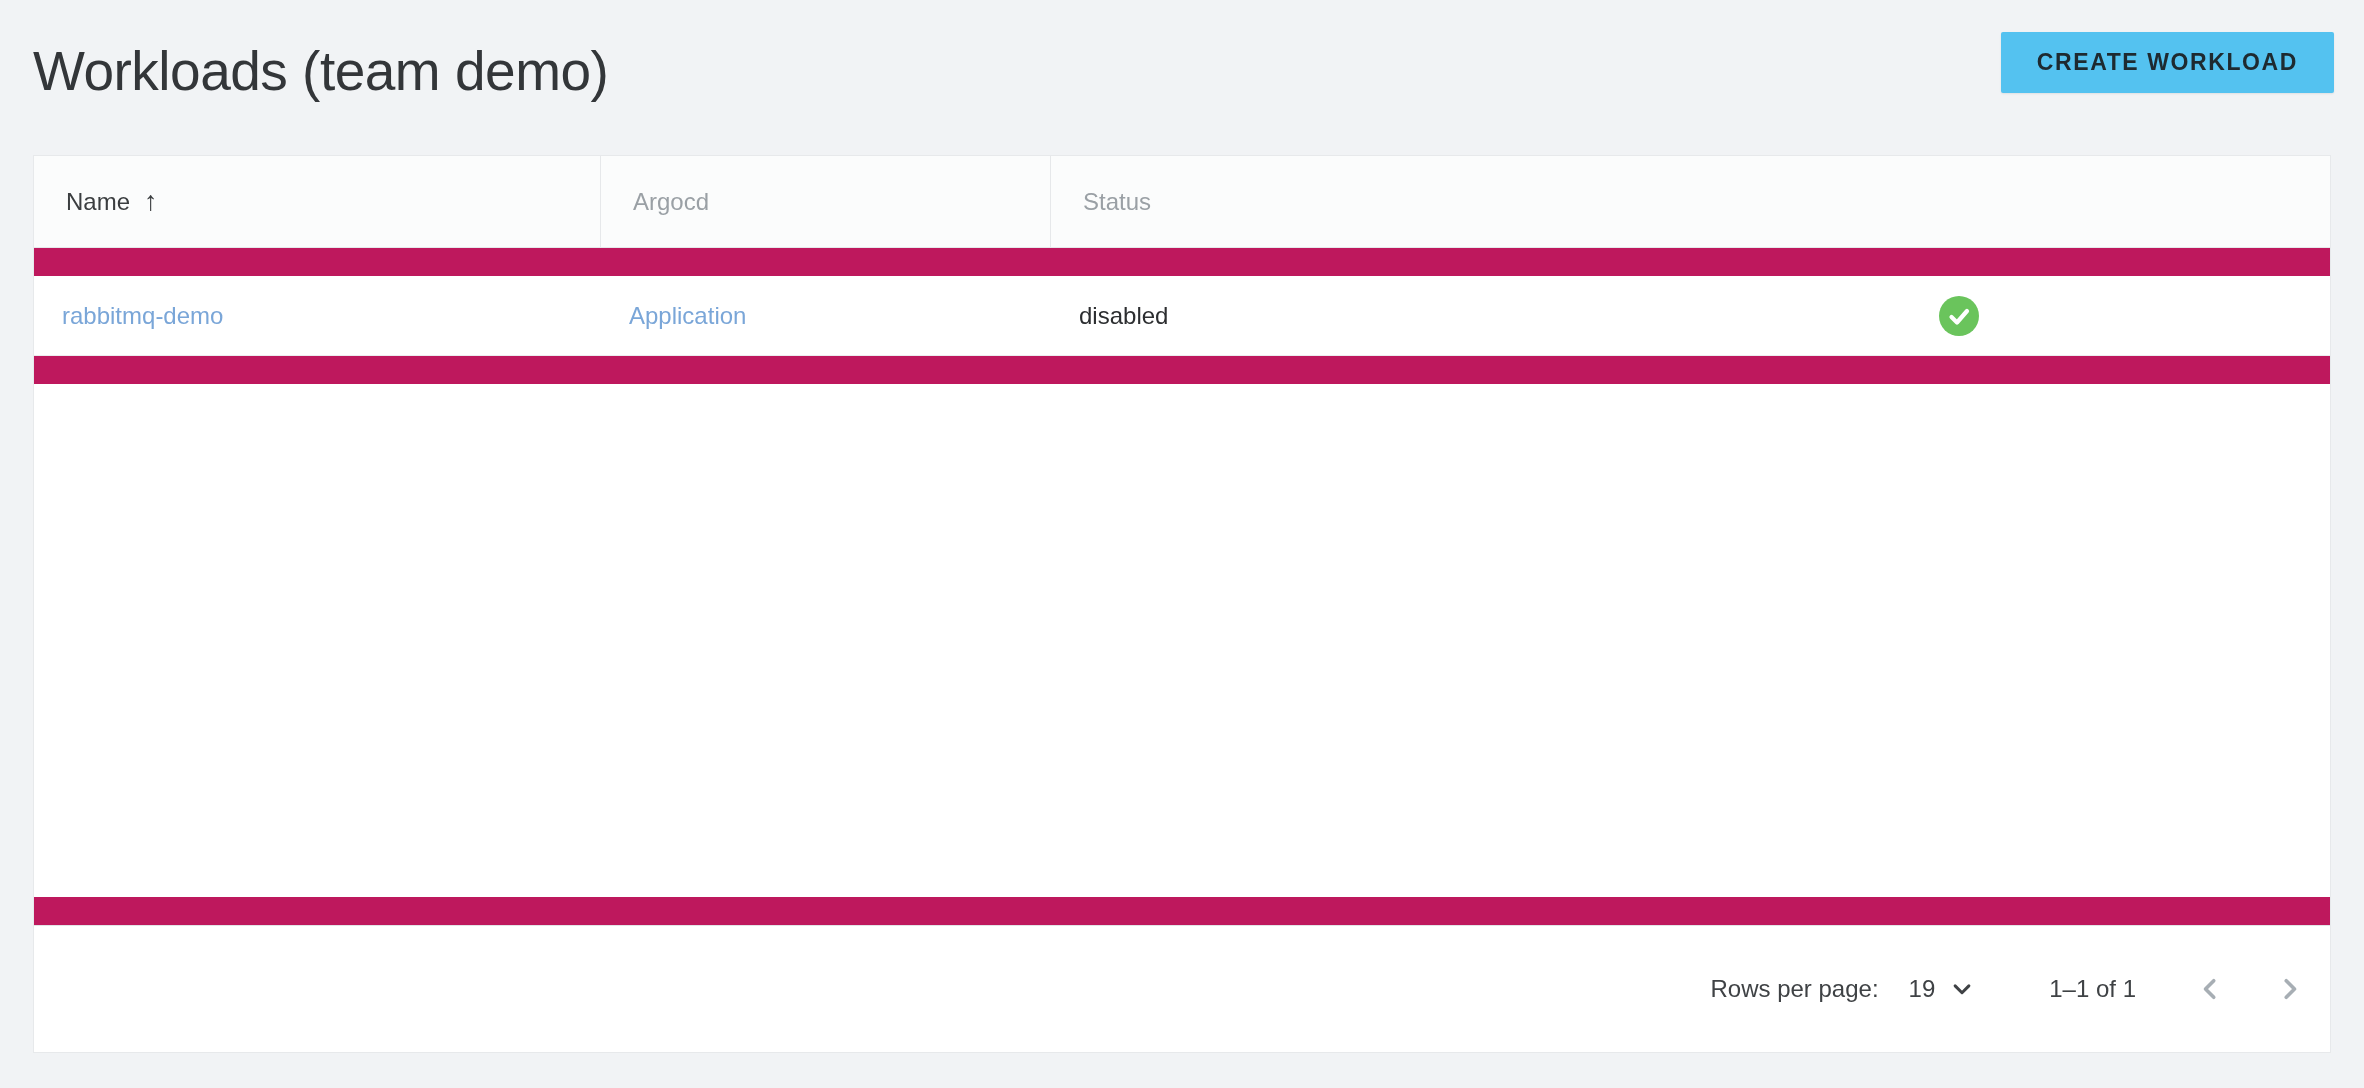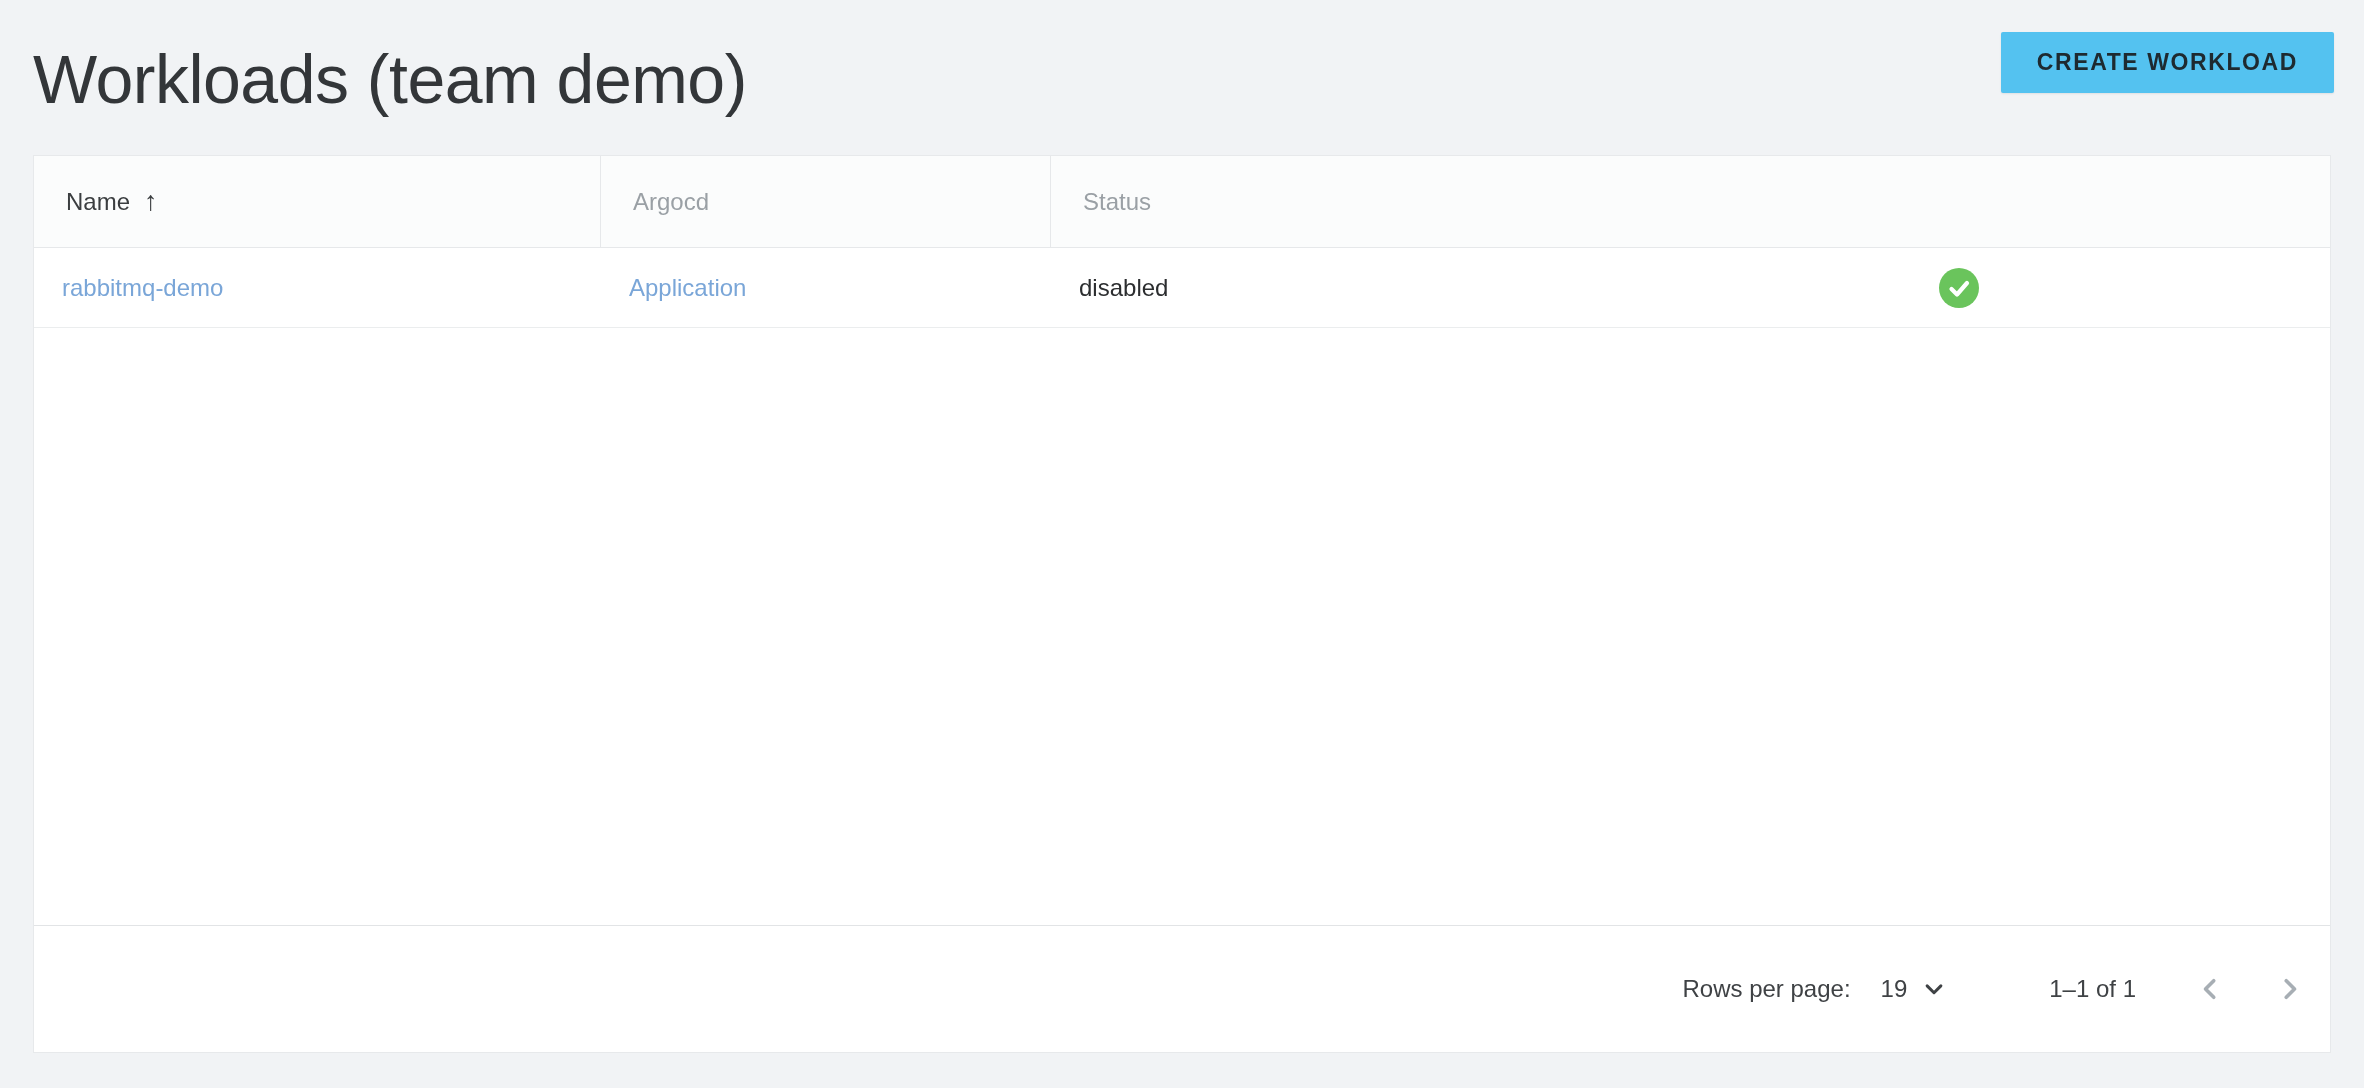--- a/index.html
+++ b/index.html
@@ -13,21 +13,21 @@
 
   
   .topbar {
     height: 155px;
     padding: 32px 30px 0 33px;
     display: flex;
     align-items: flex-start;
     justify-content: space-between;
   }
   .page-title {
-    font-size: 68px;
+    font-size: 55px;
     font-weight: 400;
     letter-spacing: -0.5px;
     color: #333639;
     margin-top: 8px;
     line-height: 1.15;
   }
   .create-btn {
     background: #54c2f0;
     color: #1e2a30;
     border: none;
@@ -39,24 +39,25 @@
     font-weight: 700;
     letter-spacing: 1.6px;
     cursor: pointer;
     box-shadow: 0 1px 2px rgba(0,0,0,0.08);
   }
 
   
   .card {
     margin: 0 33px;
     height: 898px;
-    background: #ec4899;
+    background: #be185d;
     border: 1px solid #e7e9eb;
     display: flex;
     flex-direction: column;
+    gap: 28px;
   }
   .thead {
     display: flex;
     height: 92px;
     background: #fbfcfc;
     border-bottom: 1px solid #e6e8ea;
     flex: none;
   }
   .th {
     display: flex;
@@ -121,21 +122,21 @@
     color: #3f4245;
   }
   .rpp-label { margin-right: 30px; }
   .rpp-select {
     display: flex;
     align-items: center;
     cursor: pointer;
     margin-right: 72px;
   }
   .rpp-value { margin-right: 12px; }
-  .range-label { margin-right: 56px; margin-left: 28px; }
+  .range-label { margin-right: 56px; }
   .page-btn {
     background: none;
     border: none;
     padding: 0;
     cursor: default;
     display: inline-flex;
     align-items: center;
   }
   .page-btn.prev { margin-right: 44px; }
 </style>

